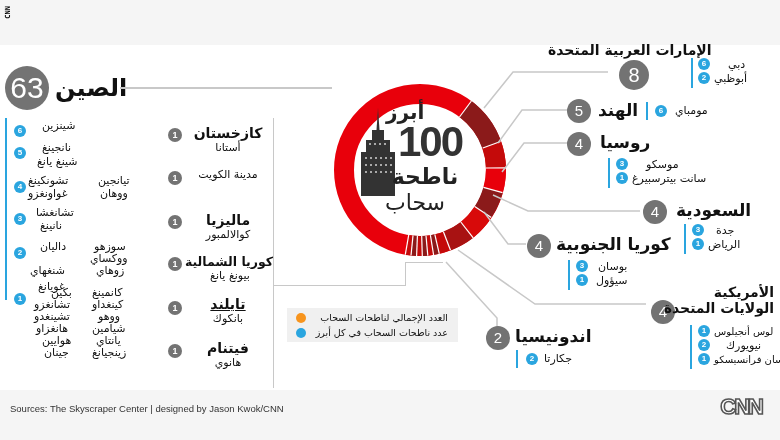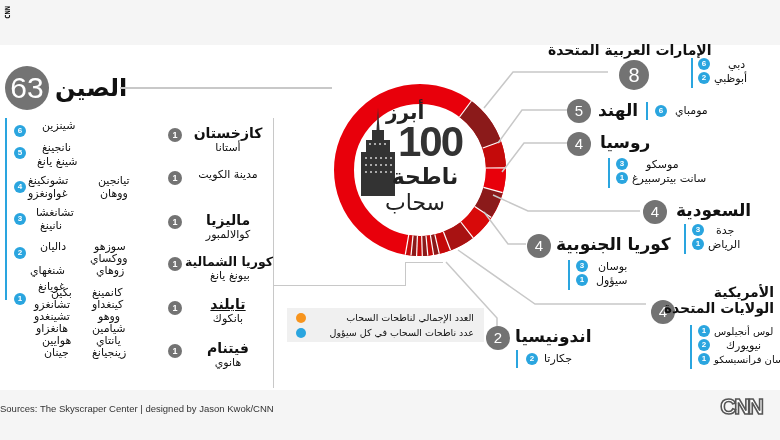--- a/index.html
+++ b/index.html
@@ -1,34 +1,34 @@
 <!DOCTYPE html>
 <html><head>
 <meta charset="utf-8">
 <style>
   html,body{margin:0;padding:0;}
   body{width:780px;height:440px;position:relative;overflow:hidden;background:#ffffff;font-family:"DejaVu Sans","Liberation Sans",sans-serif;color:#111;}
   .topbar{position:absolute;left:0;top:0;width:780px;height:45px;background:#f5f5f5;}
   .tinylogo{position:absolute;left:4px;top:6px;font-size:7px;font-weight:bold;writing-mode:vertical-rl;transform:rotate(180deg);color:#000;font-family:"DejaVu Sans Mono",monospace;}
   .footer{position:absolute;left:0;top:390px;width:780px;height:50px;background:#f5f5f5;}
-  .footer .src{position:absolute;left:0;top:13px;font-size:9.5px;color:#333;font-family:"Liberation Sans",sans-serif;}
+  .footer .src{position:absolute;left:10px;top:13px;font-size:9.5px;color:#333;font-family:"Liberation Sans",sans-serif;}
   .footer .cnn{position:absolute;right:18px;top:4px;font-size:22px;font-weight:bold;color:#fff;-webkit-text-stroke:1.6px #555;letter-spacing:-2px;font-family:"Liberation Sans",sans-serif;}
   .abs{position:absolute;}
   .rtl{direction:rtl;}
   .oc{display:inline-block;border-radius:50%;background:#737373;color:#fff;text-align:center;font-family:"Liberation Sans",sans-serif;}
   .bc{display:inline-block;width:12px;height:12px;line-height:12px;border-radius:50%;background:#2aa5df;color:#fff;font-size:8px;text-align:center;font-weight:bold;font-family:"Liberation Sans",sans-serif;vertical-align:middle;}
   .oc-sm{width:14px;height:14px;line-height:14px;font-size:9px;font-weight:bold;vertical-align:middle;}
   .oc-md{width:24px;height:24px;line-height:24px;font-size:15px;}
   .cname{font-weight:bold;font-size:17px;white-space:nowrap;}
   .cname-sm{font-weight:bold;font-size:14px;white-space:nowrap;}
   .city{font-size:11px;line-height:14px;white-space:nowrap;}
   .bluebar{position:absolute;width:2px;background:#2aa5df;}
   .greyline{position:absolute;background:#c8c8c8;}
   .cityrow{display:flex;align-items:flex-start;gap:4px;direction:rtl;}
-  .legend{position:absolute;left:287px;top:308px;width:197px;height:34px;background:#f0f0f0;}
+  .legend{position:absolute;left:287px;top:308px;width:171px;height:34px;background:#f0f0f0;}
   .legend .row{position:absolute;right:10px;display:flex;align-items:center;gap:8px;direction:rtl;font-size:9.5px;}
   .dot{width:10px;height:10px;border-radius:50%;display:inline-block;}
 </style>
 </head>
 <body>
 
 <div class="topbar">
   <div class="tinylogo">CNN</div>
 </div>
 
@@ -306,21 +306,21 @@
 <div class="abs" style="left:526px;top:352px;display:flex;align-items:center;gap:6px;">
   <span class="bc">2</span>
     <span class="city">جكارتا</span>
 </div>
 
 <div class="legend">
   <div class="row" style="top:4px;">
     <span>العدد الإجمالي لناطحات السحاب</span>
   </div>
   <div class="row" style="top:19px;">
-    <span>عدد ناطحات السحاب في كل سيؤول</span>
+    <span>عدد ناطحات السحاب في كل أبرز</span>
   </div>
   <span class="dot abs" style="left:9px;top:5px;background:#f7941d;"></span>
   <span class="dot abs" style="left:9px;top:20px;background:#2aa5df;"></span>
 </div>
 
 <div class="footer">
   <div class="src">Sources: The Skyscraper Center  |  designed by Jason Kwok/CNN</div>
   <div class="cnn">CNN</div>
 </div>
 

